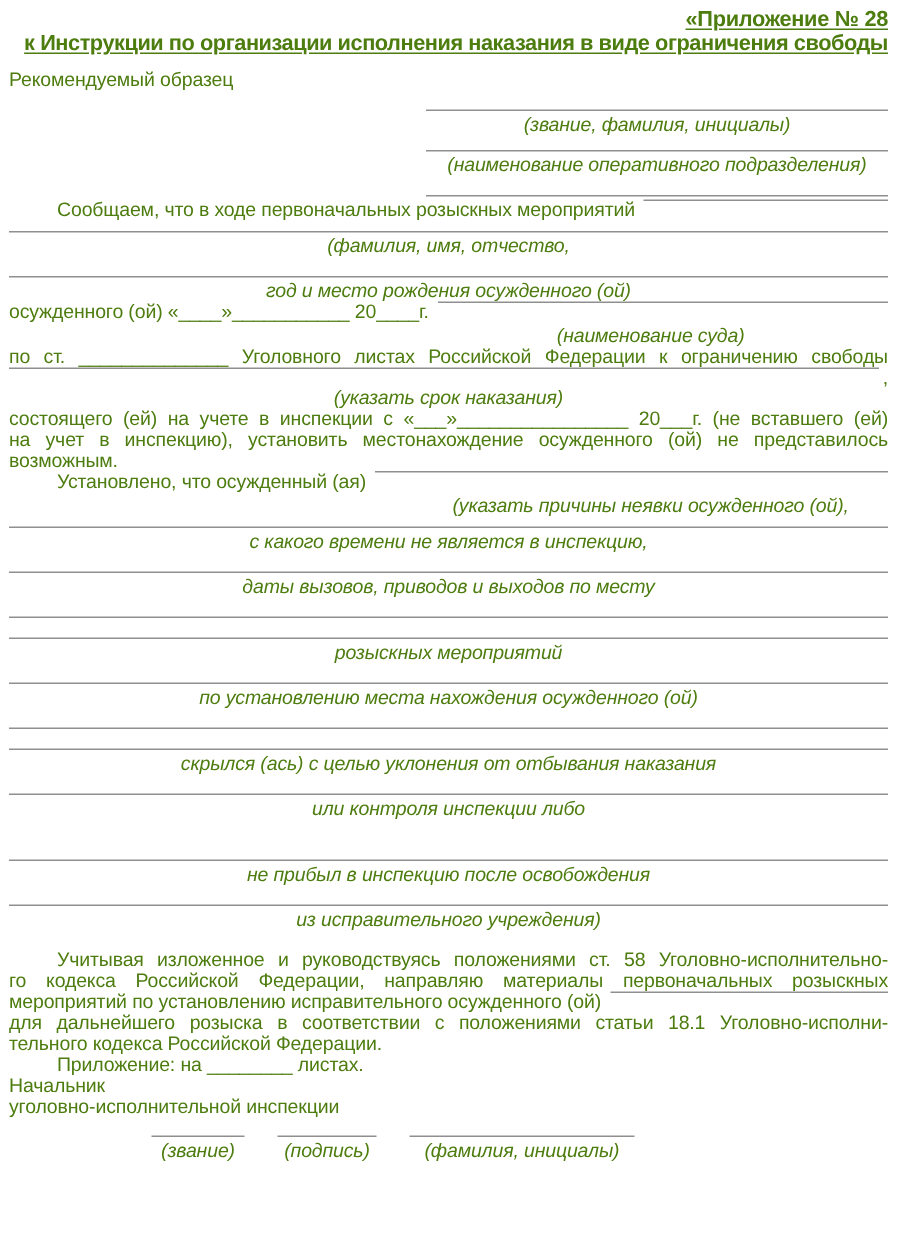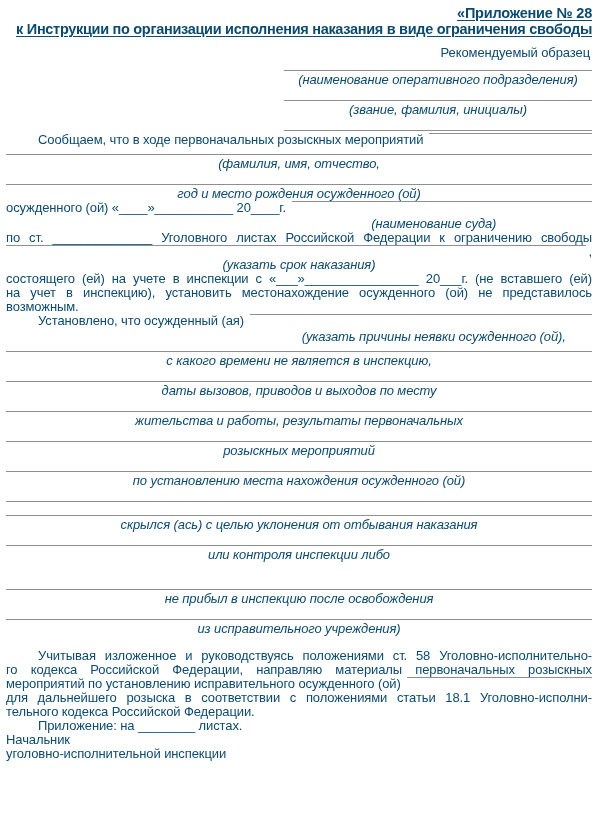--- a/index.html
+++ b/index.html
@@ -1,26 +1,26 @@
 <!DOCTYPE html>
 <html lang="ru"><head>
 <meta charset="utf-8">
 <style>
   html,body{margin:0;padding:0;background:#fff;}
   .page{
     width:600px;height:837px;box-sizing:border-box;
     padding:5px 8px 0 6px;overflow:hidden;position:relative;
     font-family:"Liberation Sans", sans-serif;
-    font-size:13px;line-height:14px;color:#0c4a6e;letter-spacing:-0.1px;
+    font-size:13px;line-height:14px;color:#4d7c0f;letter-spacing:-0.1px;
   }
   .t1{font-weight:bold;font-size:14.5px;line-height:16px;text-align:right;
       text-decoration:underline;text-underline-offset:2px;letter-spacing:-0.2px;}
   .t2{font-weight:bold;font-size:14.5px;line-height:16px;text-align:right;
       text-decoration:underline;text-underline-offset:2px;letter-spacing:-0.3px;margin-left:-2px;}
-  .note{text-align:right;margin-top:9px;padding-right:2px;}
+  .note{text-align:left;margin-top:9px;padding-right:2px;}
   .hfield{width:308px;margin-left:auto;margin-right:0;}
   .hf1{margin-top:10px;} .hf2{margin-top:13px;} .hf3{margin-top:13px;}
   .hrule{border-bottom:1px solid #8f8f8f;height:0;}
   .cap{font-style:italic;text-align:center;line-height:15px;margin-top:1px;}
   .cap-r{margin-left:46%;width:54%;}
   .fillrow{display:flex;align-items:flex-start;}
   .fillrow .txt{white-space:pre;}
   .fill{flex:1 1 auto;border-bottom:1px solid #8f8f8f;margin:0 0 2px 6px;}
   .rule{border-bottom:1px solid #8f8f8f;height:0;margin-top:13px;}
   .rule.tight{margin-top:7px;}
@@ -39,27 +39,27 @@
 </style>
 </head>
 <body>
 
 <div class="page">
 
   <div class="t1">«Приложение № 28</div>
   <div class="t2">к Инструкции по организации исполнения наказания в виде ограничения свободы</div>
   <div class="note">Рекомендуемый образец</div>
 
+  <div class="hfield hf2">
+    <div class="hrule"></div>
+    <div class="cap">(звание, фамилия, инициалы)</div>
+  </div>
   <div class="hfield hf1">
     <div class="hrule"></div>
     <div class="cap">(наименование оперативного подразделения)</div>
-  </div>
-  <div class="hfield hf2">
-    <div class="hrule"></div>
-    <div class="cap">(звание, фамилия, инициалы)</div>
   </div>
   <div class="hfield hf3">
     <div class="hrule"></div>
   </div>
 
   <div class="fillrow ind2 mt2">
     <span class="txt">Сообщаем, что в ходе первоначальных розыскных мероприятий</span>
     <span class="fill"></span>
   </div>
 
@@ -90,21 +90,20 @@
     <span class="txt">Установлено, что осужденный (ая)</span>
     <span class="fill"></span>
   </div>
   <div class="cap cap-r">(указать причины неявки осужденного (ой),</div>
 
   <div class="rule tight"></div>
   <div class="cap">с какого времени не является в инспекцию,</div>
   <div class="rule"></div>
   <div class="cap">даты вызовов, приводов и выходов по месту</div>
   <div class="rule"></div>
-  <div class="cap">жительства и работы, результаты первоначальных</div>
   <div class="rule"></div>
   <div class="cap">розыскных мероприятий</div>
   <div class="rule"></div>
   <div class="cap">по установлению места нахождения осужденного (ой)</div>
   <div class="rule"></div>
   <div class="rule"></div>
   <div class="cap">скрылся (ась) с целью уклонения от отбывания наказания</div>
   <div class="rule"></div>
   <div class="cap">или контроля инспекции либо</div>
   <div class="rule gap-lg"></div>
@@ -118,14 +117,28 @@
     <span class="txt">мероприятий по установлению исправительного осужденного (ой)</span>
     <span class="fill"></span>
   </div>
   <div class="just">для дальнейшего розыска в соответствии с положениями статьи 18.1 Уголовно-исполни-</div>
   <div>тельного кодекса Российской Федерации.</div>
 
   <div class="ind">Приложение: на ________ листах.</div>
   <div>Начальник</div>
   <div>уголовно-исполнительной инспекции</div>
 
+  <div class="sigrow">
+    <div class="sigcol w1">
+      <div class="sigline"></div>
+      <div class="sigcap">(звание)</div>
+    </div>
+    <div class="sigcol w2">
+      <div class="sigline"></div>
+      <div class="sigcap">(подпись)</div>
+    </div>
+    <div class="sigcol w3">
+      <div class="sigline"></div>
+      <div class="sigcap">(фамилия, инициалы)</div>
+    </div>
+  </div>
 
 </div>
 
 </body></html>

